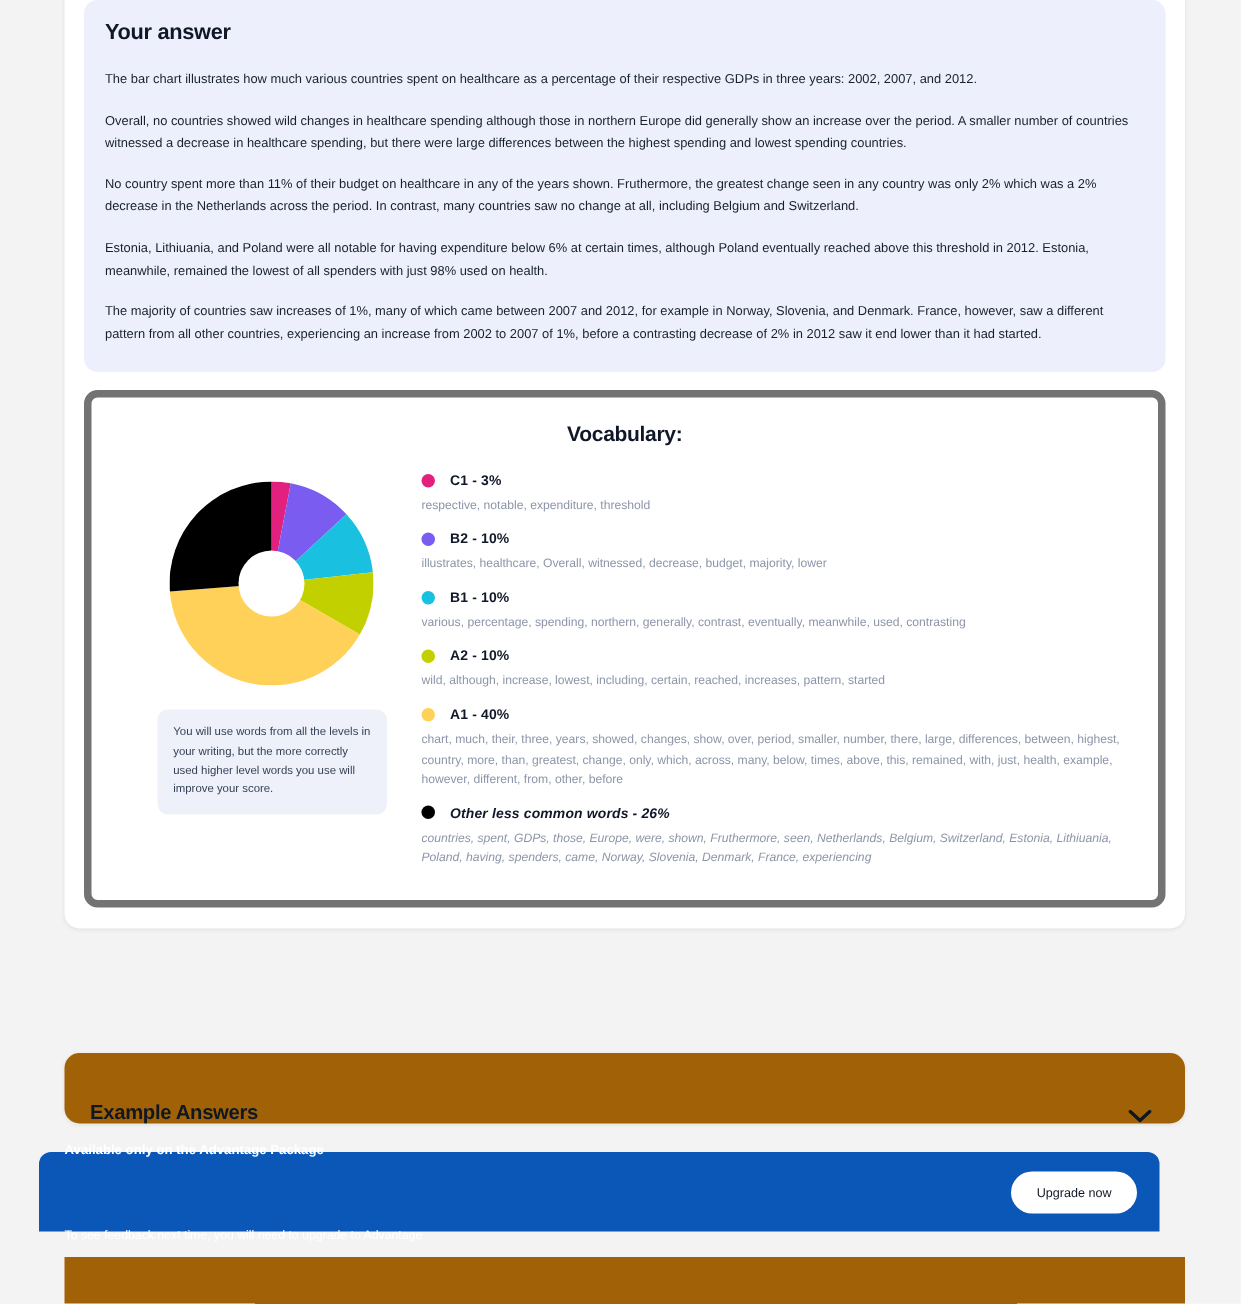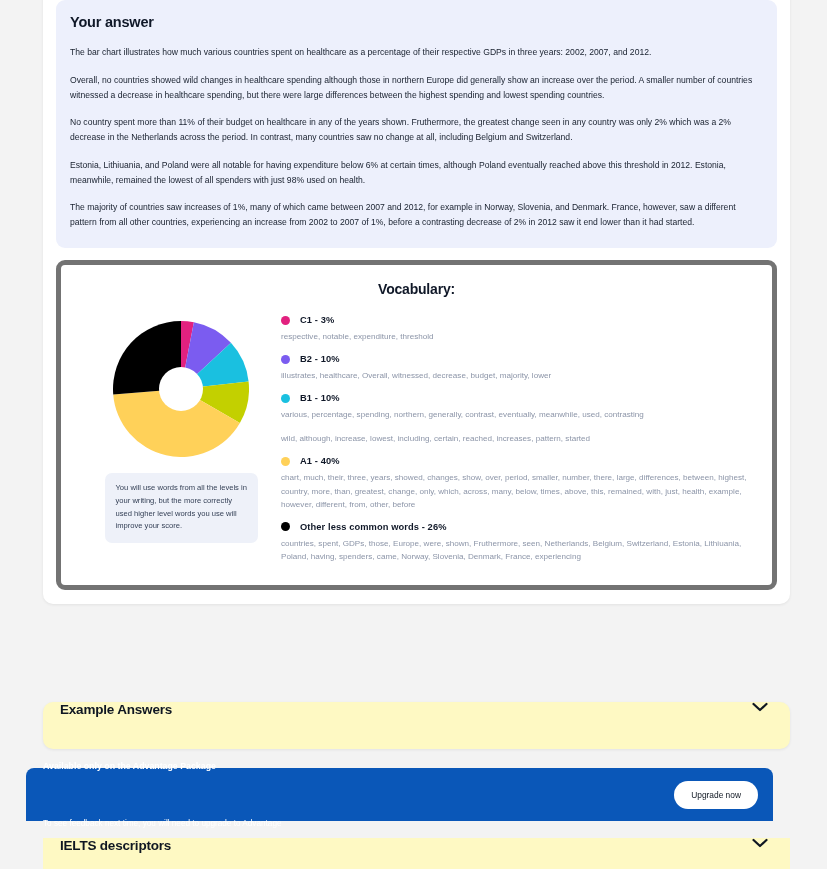--- a/index.html
+++ b/index.html
@@ -102,21 +102,21 @@
     color: #333f55;
   }
 
   .legend-col {
     flex: 1 1 auto;
     padding-top: 2px;
     padding-right: 6px;
   }
 
   .legend-item { margin-bottom: 11px; }
-  .legend-item:last-child { margin-bottom: 0; }
+  .legend-item:last-child { margin-bottom: 0; font-style: italic; }
 
   .legend-head {
     display: flex;
     align-items: center;
     margin-bottom: 5px;
   }
 
   .dot {
     width: 9px;
     height: 9px;
@@ -137,25 +137,25 @@
     line-height: 1.62;
     color: #8c95a8;
     padding-left: 0px;
   }
 
   
   .acc-row {
     position: absolute;
     left: 43px;
     width: 747px;
-    background: #fef9c3;
+    background: #a16207;
     border-radius: 10px;
     box-shadow: 0 1px 3px rgba(0,0,0,0.07);
     display: flex;
-    align-items: flex-start;
+    align-items: flex-end;
     justify-content: space-between;
     padding: 0 22px 0 17px;
   }
 
   .acc-title {
     font-size: 13.5px;
     font-weight: 700;
     color: #0f1722;
     letter-spacing: -0.2px;
   }
@@ -272,20 +272,24 @@
 
           <div class="legend-item">
             <div class="legend-head">
               <span class="dot" style="background: rgb(26, 192, 224);"></span>
               <span class="legend-label">B1 - 10%</span>
             </div>
             <div class="legend-words">various, percentage, spending, northern, generally, contrast, eventually, meanwhile, used, contrasting</div>
           </div>
 
           <div class="legend-item">
+            <div class="legend-head">
+              <span class="dot" style="background: rgb(195, 208, 0);"></span>
+              <span class="legend-label">A2 - 10%</span>
+            </div>
             <div class="legend-words">wild, although, increase, lowest, including, certain, reached, increases, pattern, started</div>
           </div>
 
           <div class="legend-item">
             <div class="legend-head">
               <span class="dot" style="background: rgb(255, 209, 89);"></span>
               <span class="legend-label">A1 - 40%</span>
             </div>
             <div class="legend-words">chart, much, their, three, years, showed, changes, show, over, period, smaller, number, there, large, differences, between, highest, country, more, than, greatest, change, only, which, across, many, below, times, above, this, remained, with, just, health, example, however, different, from, other, before</div>
           </div>

